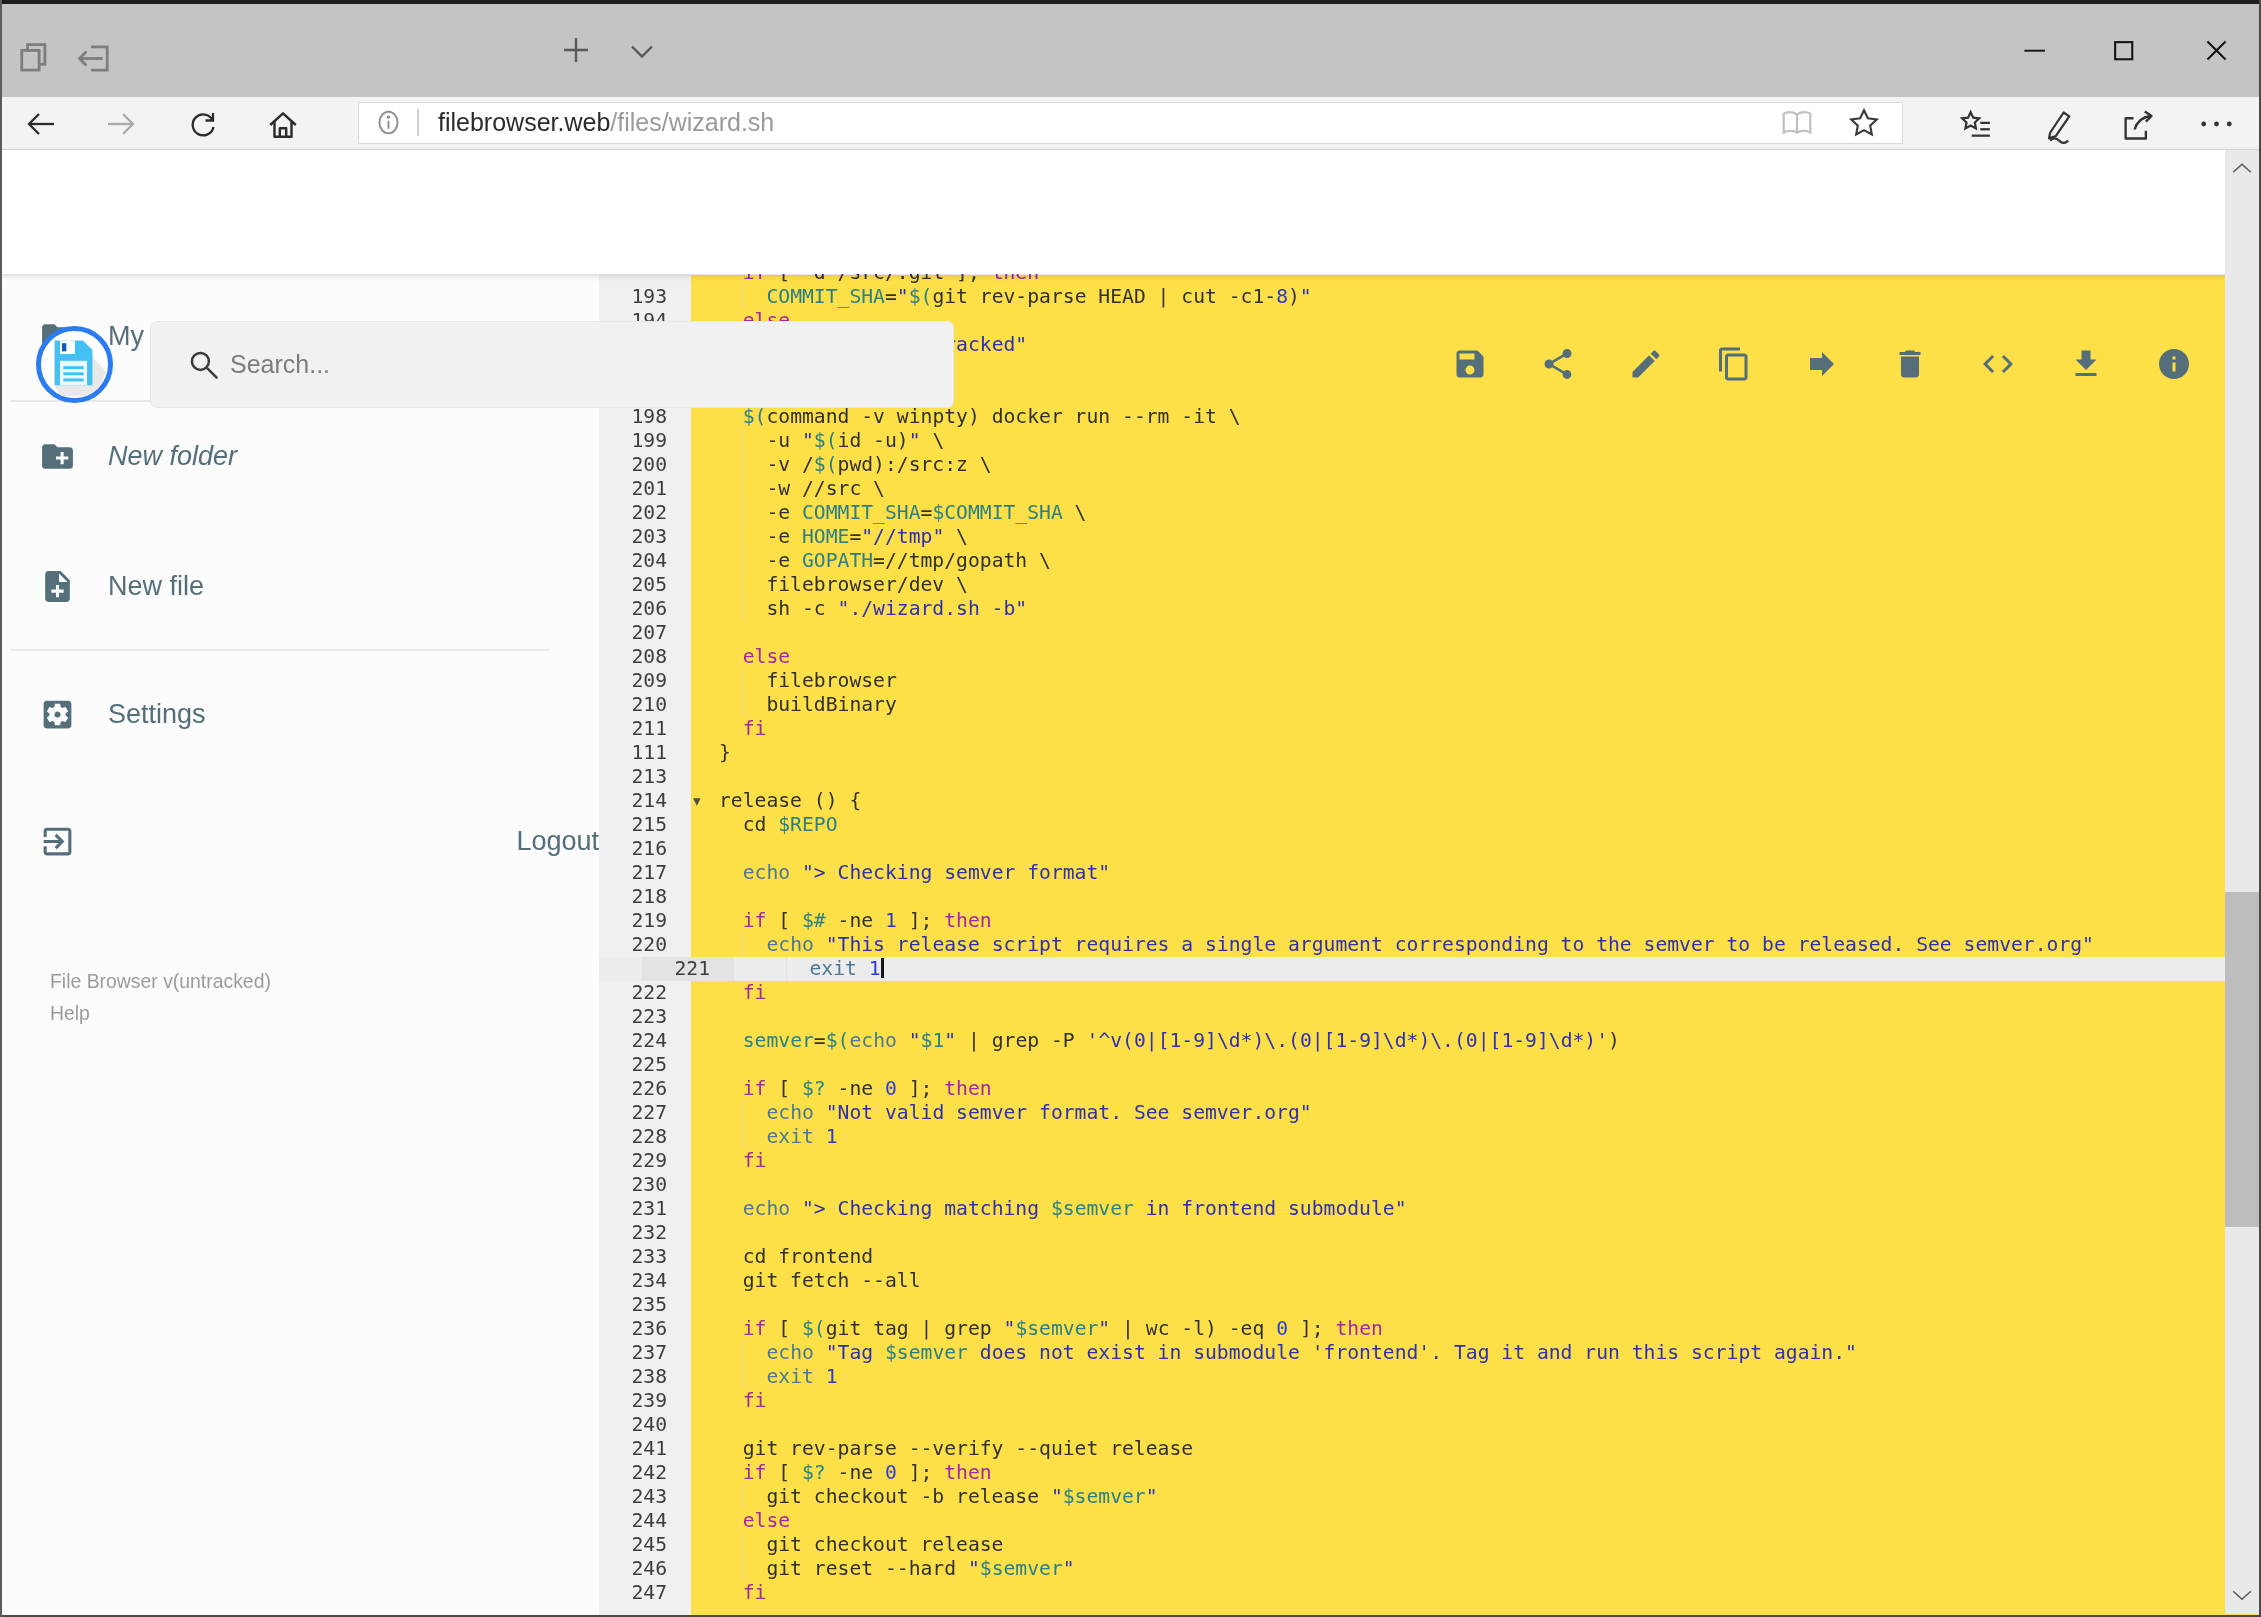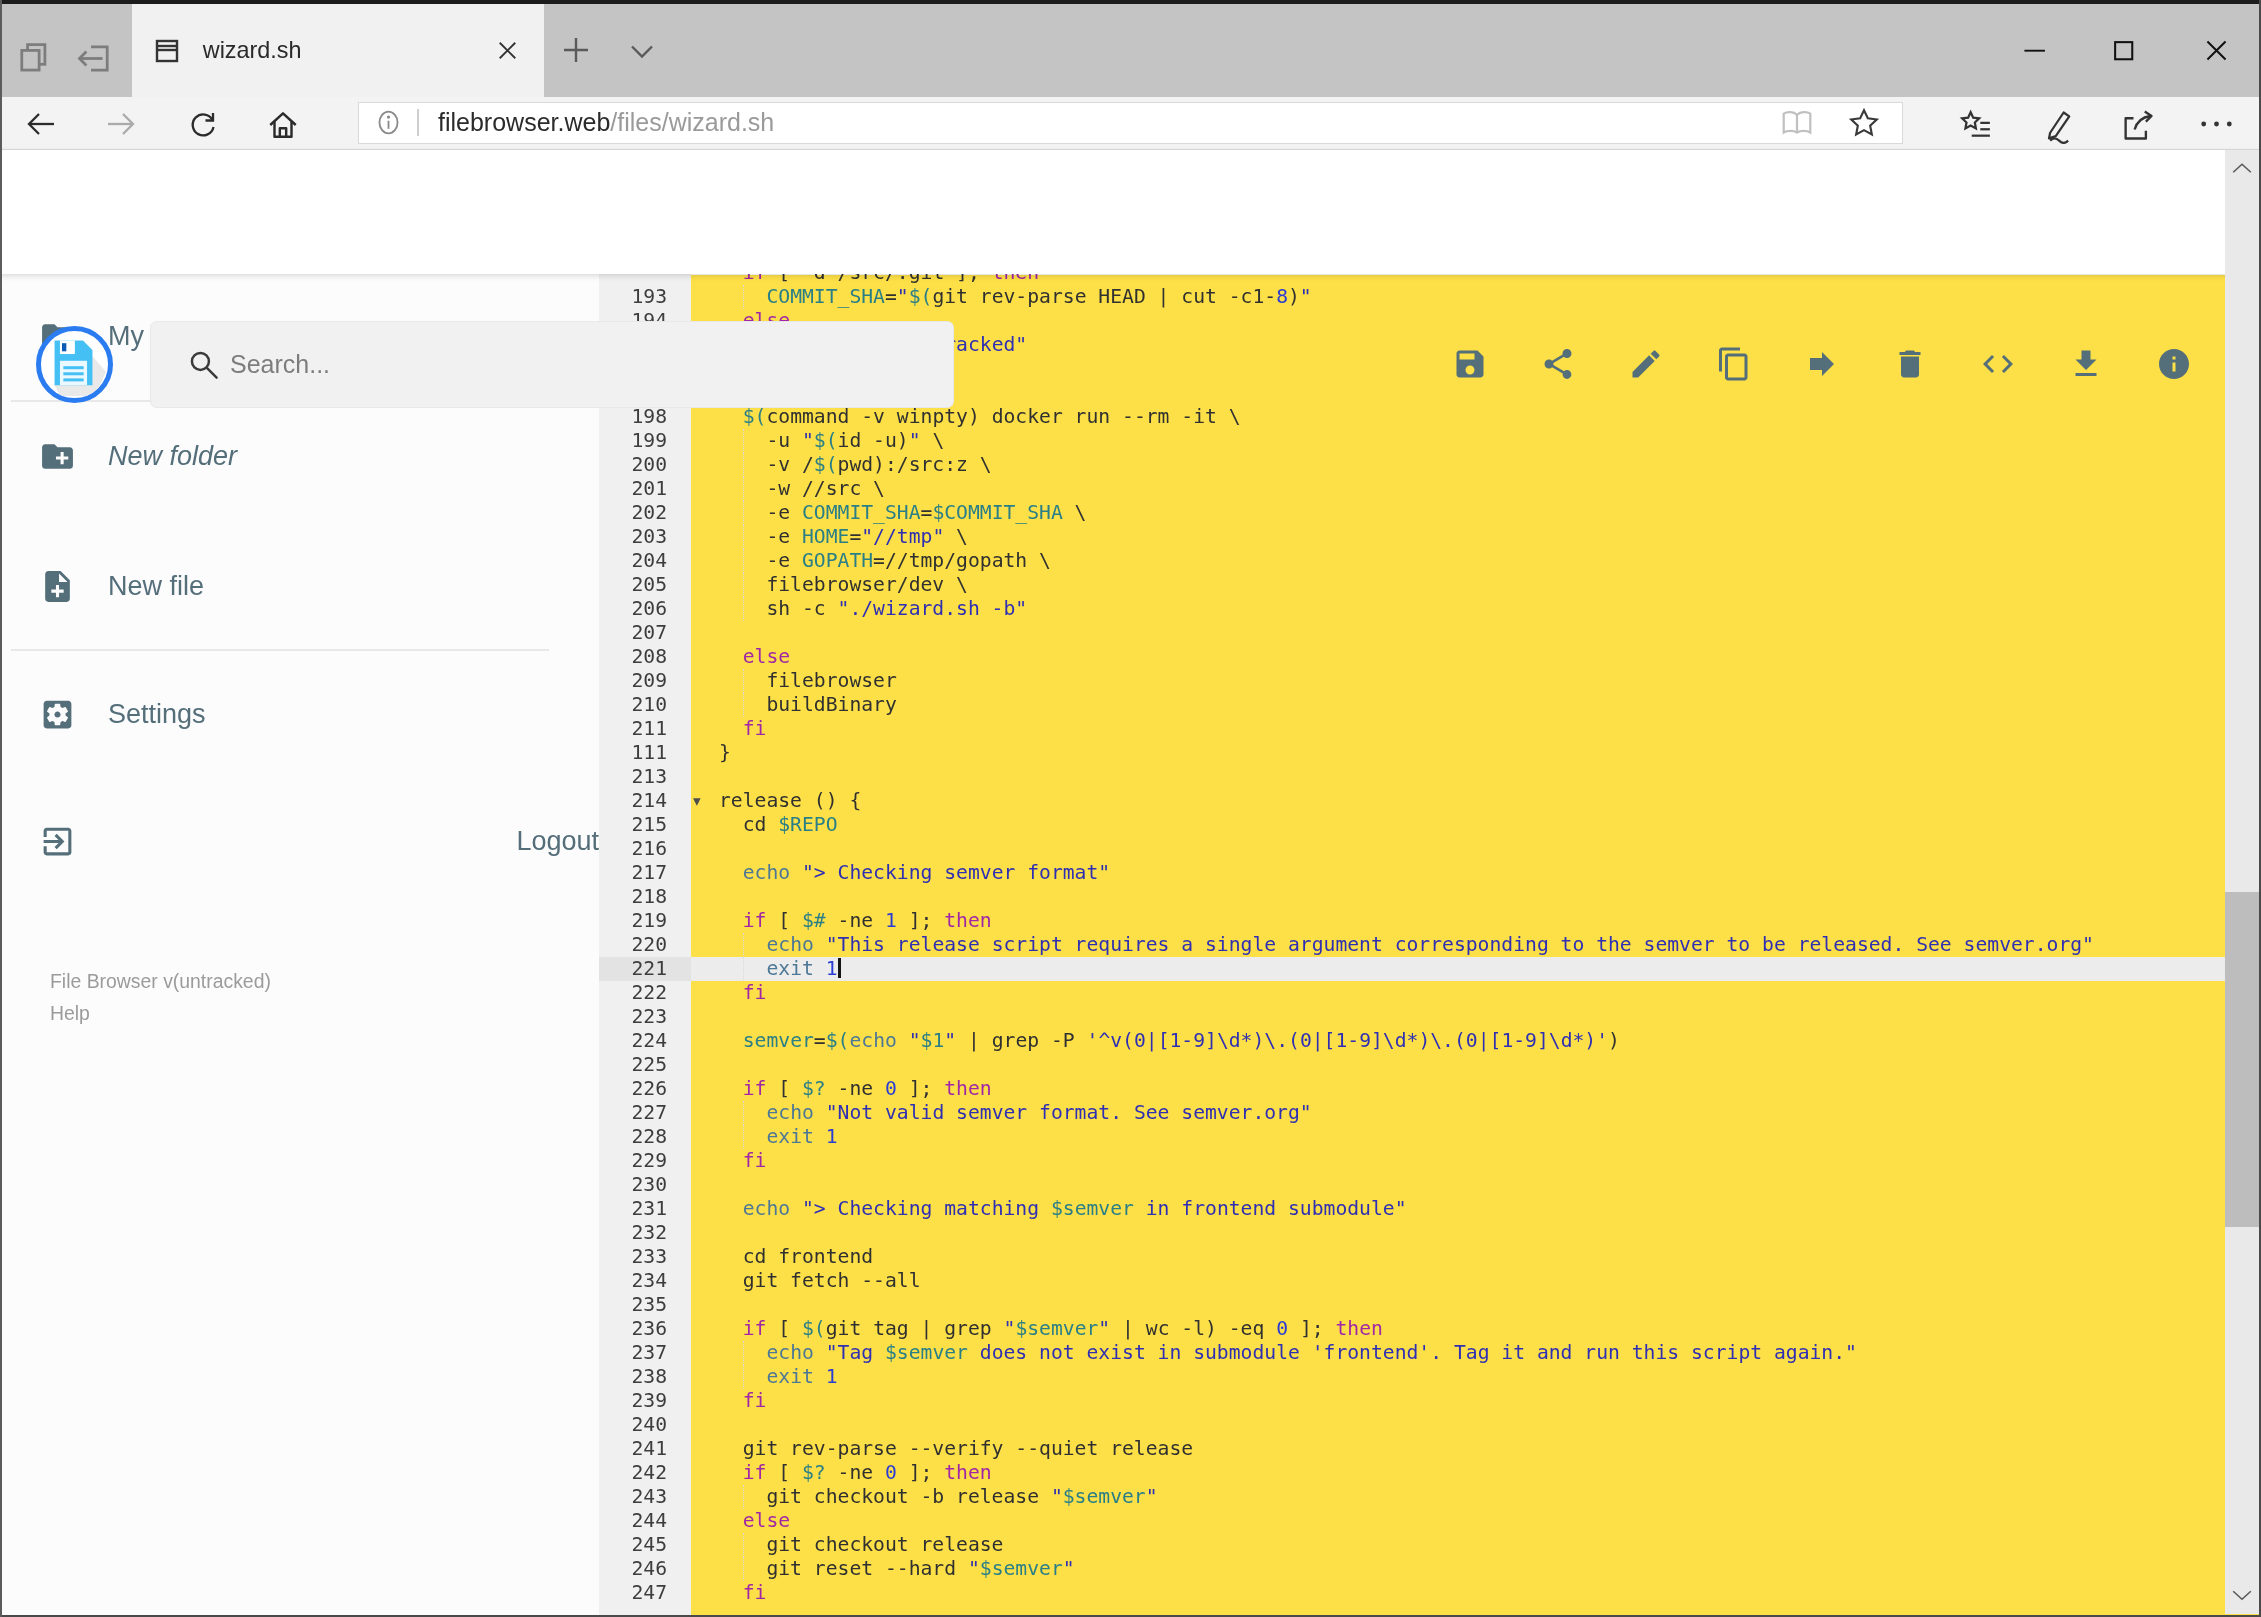--- a/index.html
+++ b/index.html
@@ -55,21 +55,21 @@
   .sb-foot{position:absolute;left:50px;font-size:19.4px;color:#9b9b9b;cursor:pointer;}
 
   
   .editor{position:absolute;left:599px;top:1px;right:0;height:100%;background:#fde047;}
   .gutterband{position:absolute;left:0;top:0;width:92px;height:100%;background:var(--gutter-bg);}
   .code-scroll{position:absolute;left:0;top:-14.5px;right:0;}
   .crow{position:relative;height:24px;display:flex;white-space:pre;
         font-family:"DejaVu Sans Mono","Liberation Mono",monospace;font-size:19.7px;line-height:24px;}
   .gut{width:92px;flex:none;background:var(--gutter-bg);color:var(--linenum);text-align:right;padding-right:24px;box-sizing:border-box;}
   .crow.active{background:var(--active-line);}
-  .crow.active .gut{background:#e3e3e3;}
+  .crow.active .gut{background:#e3e3e3;margin-left:43px;}
   .code{position:relative;flex:1;padding-left:28px;color:var(--c-d);}
   .iguide{position:absolute;left:52px;top:0;height:100%;border-left:1.6px dotted #dadada;}
   .fold{position:absolute;left:94px;top:0;width:18px;font-size:15.3px;color:#4d4d4d;line-height:24px;font-family:"DejaVu Sans",sans-serif;}
   .cursor{display:inline-block;width:2.4px;height:20px;background:#151515;vertical-align:-3.2px;margin-left:0.8px;}
   .tk-d{color:var(--c-d);} .tk-k{color:var(--c-k);} .tk-v{color:var(--c-v);}
   .tk-s{color:var(--c-s);} .tk-n{color:var(--c-n);} .tk-b{color:var(--c-b);}
 
   
   .scrollbar{position:absolute;right:2.4px;top:150px;width:34px;height:1464px;background:#e9e9e9;z-index:40;}
   .sb-thumb{position:absolute;left:0;top:742px;width:34px;height:335px;background:#bdbdbd;}
@@ -86,33 +86,20 @@
     </svg>
   </span>
   <span class="tb-icon" style="left:76px;">
     <svg width="37" height="37" viewBox="0 0 32 32" fill="none" stroke="#7d7d7d" stroke-width="2.4">
       <path d="M13 6 h14 v20 h-14"></path>
         <path d="M23 16 H3"></path>
         <path d="M9 10 L3 16 L9 22"></path>
     </svg>
   </span>
 
-  <div class="tab">
-    <svg width="32" height="32" viewBox="0 0 32 32" fill="none" stroke="#333" stroke-width="2.4" style="margin-left:19.4px;">
-      <rect x="6" y="6" width="20" height="20"></rect>
-        <path d="M6 11 H26"></path>
-        <path d="M6 15 H26"></path>
-    </svg>
-    <span class="tab-title">wizard.sh</span>
-    <span class="tab-close">
-      <svg width="31" height="31" viewBox="0 0 32 32" stroke="#333" stroke-width="2" fill="none">
-        <path d="M8 8 L24 24 M24 8 L8 24"></path>
-      </svg>
-    </span>
-  </div>
 
   <span class="newtab">
     <svg width="32" height="32" viewBox="0 0 32 32" stroke="#5a5a5a" stroke-width="2.4" fill="none">
       <path d="M16 4 V28 M4 16 H28"></path>
     </svg>
   </span>
   <span class="tablist-chevron">
     <svg width="32" height="21" viewBox="0 0 32 20" stroke="#5a5a5a" stroke-width="2.4" fill="none">
       <path d="M6 4 L16 14 L26 4"></path>
     </svg>

